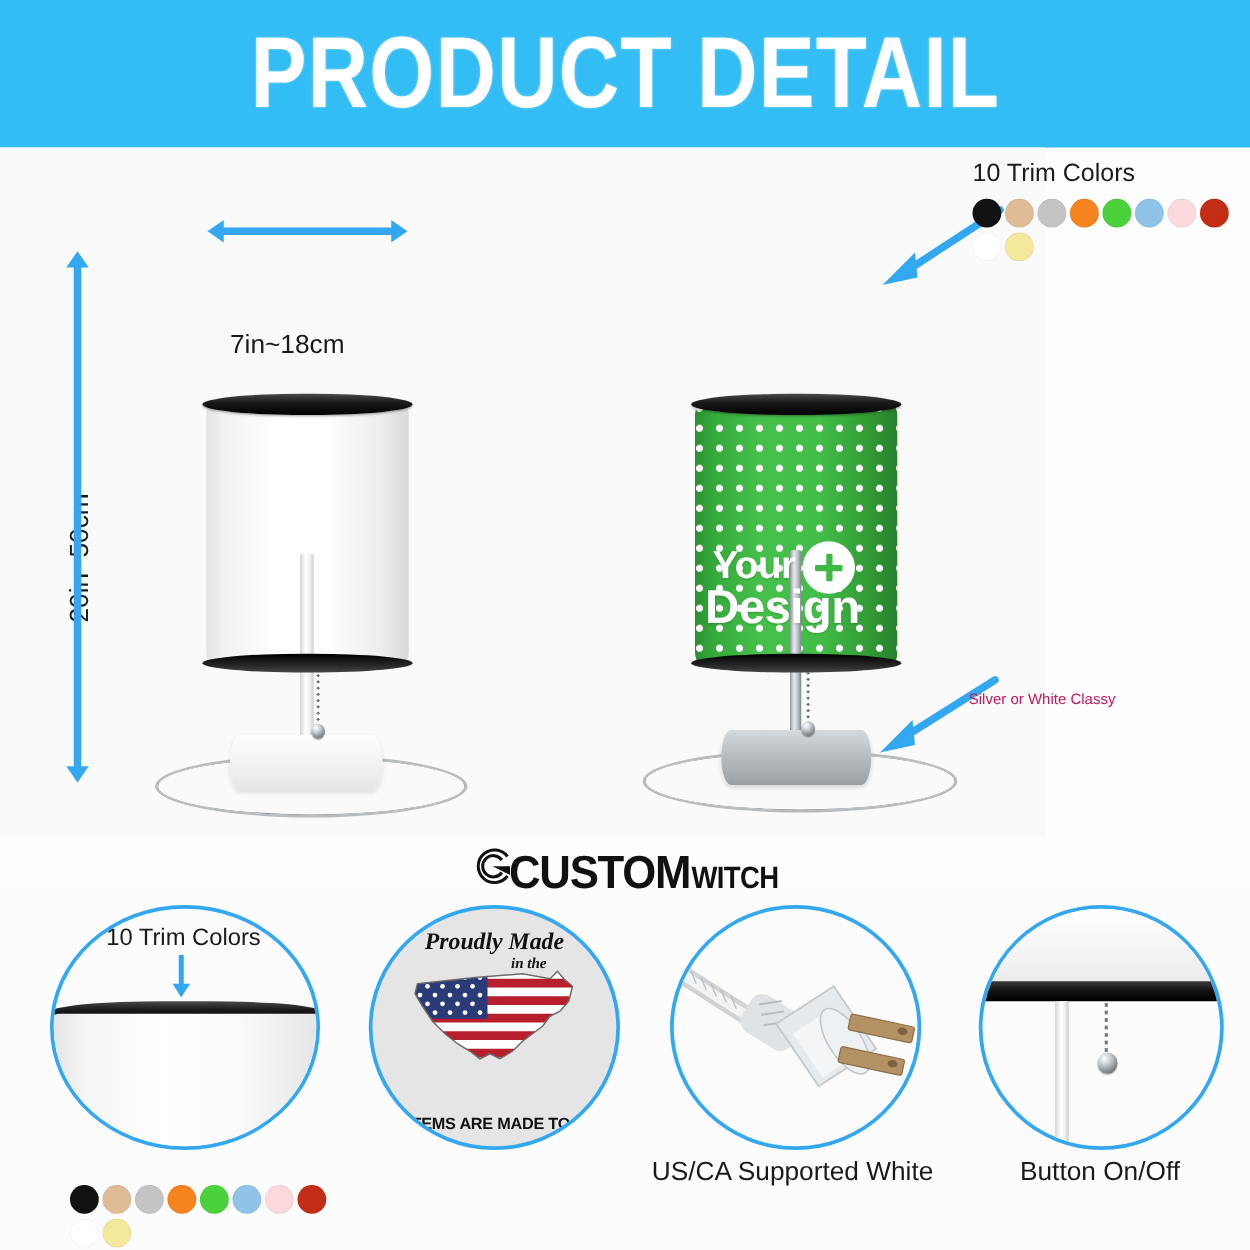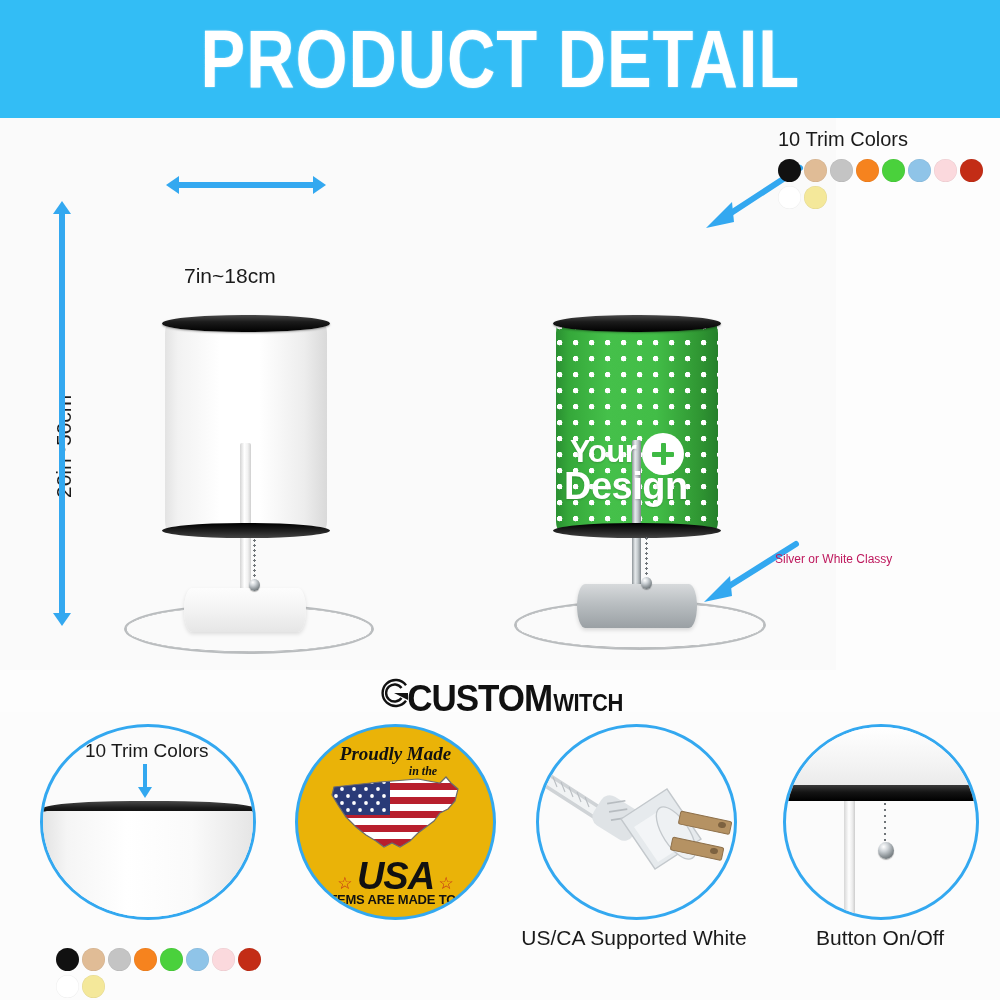--- a/index.html
+++ b/index.html
@@ -327,21 +327,21 @@
     <div class="feature" style="left:0;">
       <div class="circle" style="left:40px;top:12px;width:210px;height:190px;">
         <div style="position:absolute;left:-2px;top:74px;width:216px;height:17px;background:linear-gradient(180deg,#4a4a4a 0%,#1b1b1b 40%,#000 100%);border-radius:50%/60%;"></div>
         <div style="position:absolute;left:-2px;top:84px;width:216px;height:120px;background:linear-gradient(90deg,#e2e2e2 0%,#f5f5f5 12%,#ffffff 40%,#fafafa 70%,#e4e4e4 100%);border-radius:6px 6px 0 0;"></div>
       </div>
       <div class="inner-trim-title" style="left:85px;top:28px;">10 Trim Colors</div>
       <div class="down-arrow" style="left:143px;top:52px;height:24px;"></div>
     </div>
 
     <div class="feature" style="left:255px;">
-      <div class="circle" style="left:40px;top:12px;width:195px;height:190px;background:#eab308;">
+      <div class="circle" style="left:40px;top:12px;width:195px;height:190px;background:#e5e5e5;">
         <div style="position:absolute;left:0;top:16px;width:100%;text-align:center;">
           <span class="usa-title">Proudly Made</span>
         </div>
         <div style="position:absolute;left:0;top:34px;width:100%;text-align:center;padding-left:55px;box-sizing:border-box;">
           <span class="usa-inthe">in the</span>
         </div>
 
         <svg style="position:absolute;left:24px;top:42px;width:148px;height:92px;" viewBox="0 0 148 92">
           <defs>
             <clipPath id="usamap">
@@ -387,25 +387,20 @@
               <circle cx="14" cy="41" r="1.9"></circle>
                 <circle cx="26" cy="41" r="1.9"></circle>
                 <circle cx="38" cy="41" r="1.9"></circle>
                 <circle cx="50" cy="41" r="1.9"></circle>
                 <circle cx="62" cy="41" r="1.9"></circle>
             </g>
           </g>
           <path d="M12,18 L58,13 L96,10 L118,14 L124,8 L129,14 L136,20 L133,32 L126,40 L118,44 L112,52 L104,58 L96,64 L88,72 L78,78 L70,74 L62,78 L54,72 L44,66 L34,58 L24,48 L16,36 L10,26 Z" fill="none" stroke="#6b6b6b" stroke-width="1.2"></path>
         </svg>
 
-        <div style="position:absolute;left:0;top:128px;width:100%;text-align:center;">
-          <span class="star">☆</span>
-          <span class="usa-big">USA</span>
-          <span class="star">☆</span>
-        </div>
         <div style="position:absolute;left:0;top:163px;width:100%;text-align:center;">
           <span class="usa-sub">ALL ITEMS ARE MADE TO ORDER!</span>
         </div>
       </div>
     </div>
 
     <div class="feature" style="left:500px;">
       <div class="circle" style="left:36px;top:12px;width:195px;height:190px;">
         <svg style="position:absolute;left:0;top:0;width:195px;height:190px;" viewBox="0 0 195 190">
 

